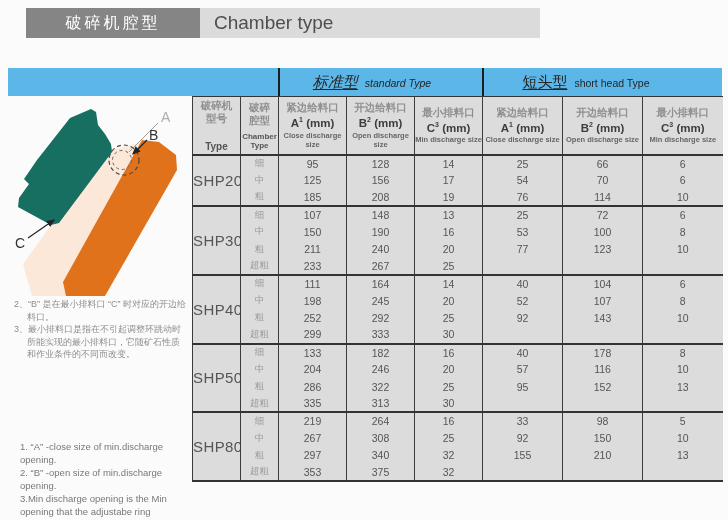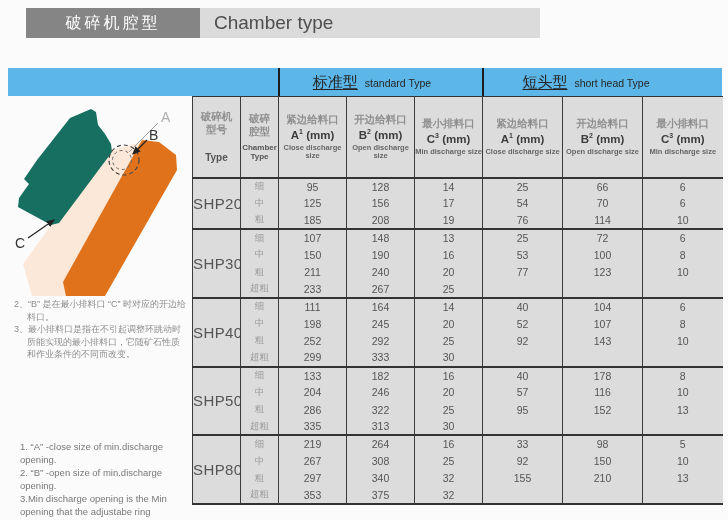--- a/index.html
+++ b/index.html
@@ -13,41 +13,41 @@
   .title-en { position:absolute; left:200px; top:8px; width:340px; height:30px;
               background:#dbdbdb; color:#4f4f4f; font-size:19px; line-height:29px;
               padding-left:14px; }
 
   
   .blue-band { position:absolute; left:8px; top:68px; width:714px; height:28px; background:#5cb6e8; }
   .band-divider { position:absolute; top:0; width:2px; height:28px; background:#1e1e1e; }
   .band-divider.d1 { left:270px; }
   .band-divider.d2 { left:474px; }
   .band-label { position:absolute; top:0; height:28px; line-height:28px; text-align:center; color:#252525; white-space:nowrap; }
-  .band-label.std { left:270px; width:188px; }
+  .band-label.std { left:270px; width:188px;font-style:italic; }
   .band-label.sh  { left:474px; width:208px; }
   .band-cn { font-size:15px; text-decoration:underline; text-underline-offset:2px; }
   .band-en { font-size:10.5px; margin-left:7px; }
 
   
   .left-panel { position:absolute; left:8px; top:96px; width:184px; height:410px; }
   .diagram-svg { position:absolute; left:0; top:0; }
   .notes-cn { position:absolute; left:6px; top:202px; width:172px;
               font-size:9px; line-height:12.5px; color:#8d8d8d; }
   .notes-cn .note { padding-left:13px; text-indent:-13px; }
   .notes-en { position:absolute; left:12px; top:304px; width:168px;
               font-size:9.5px; line-height:13px; color:#787878;margin-top:40px; }
 
   
   table.sizes { position:absolute; left:192px; top:96px; width:530px;
                 border-collapse:collapse; table-layout:fixed;
                 border-left:1px solid #3c3c3c; border-bottom:2px solid #333; }
   table.sizes th, table.sizes td { border-left:1px solid #3c3c3c; background:#dcdcdc;
                 text-align:center; vertical-align:middle; overflow:hidden; }
-  table.sizes thead tr { height:81px; border-top:1.5px solid #333; border-bottom:1.5px solid #333; }
+  table.sizes thead tr { height:58px; border-top:1.5px solid #333; border-bottom:1.5px solid #333; }
   table.sizes tbody { border-top:2px solid #333; }
   table.sizes tbody tr { height:17.2px; }
   .hcn  { font-size:10.5px; line-height:13px; color:#8f8f8f; }
   .hsym { font-size:11.5px; color:#3d3d3d; margin-top:2px; }
   .hsym sup { font-size:7px; }
   .hen  { font-size:7.5px; line-height:8.5px; color:#666; margin-top:3px; }
   .type-en    { font-size:10px; color:#555; margin-top:16px; line-height:11px; }
   .chamber-en { font-size:8px;  color:#555; margin-top:5px; line-height:9px; }
   td.model   { font-size:15px; color:#555; letter-spacing:0.4px; }
   td.chamber { font-size:9.5px;  color:#9a9a9a; }

